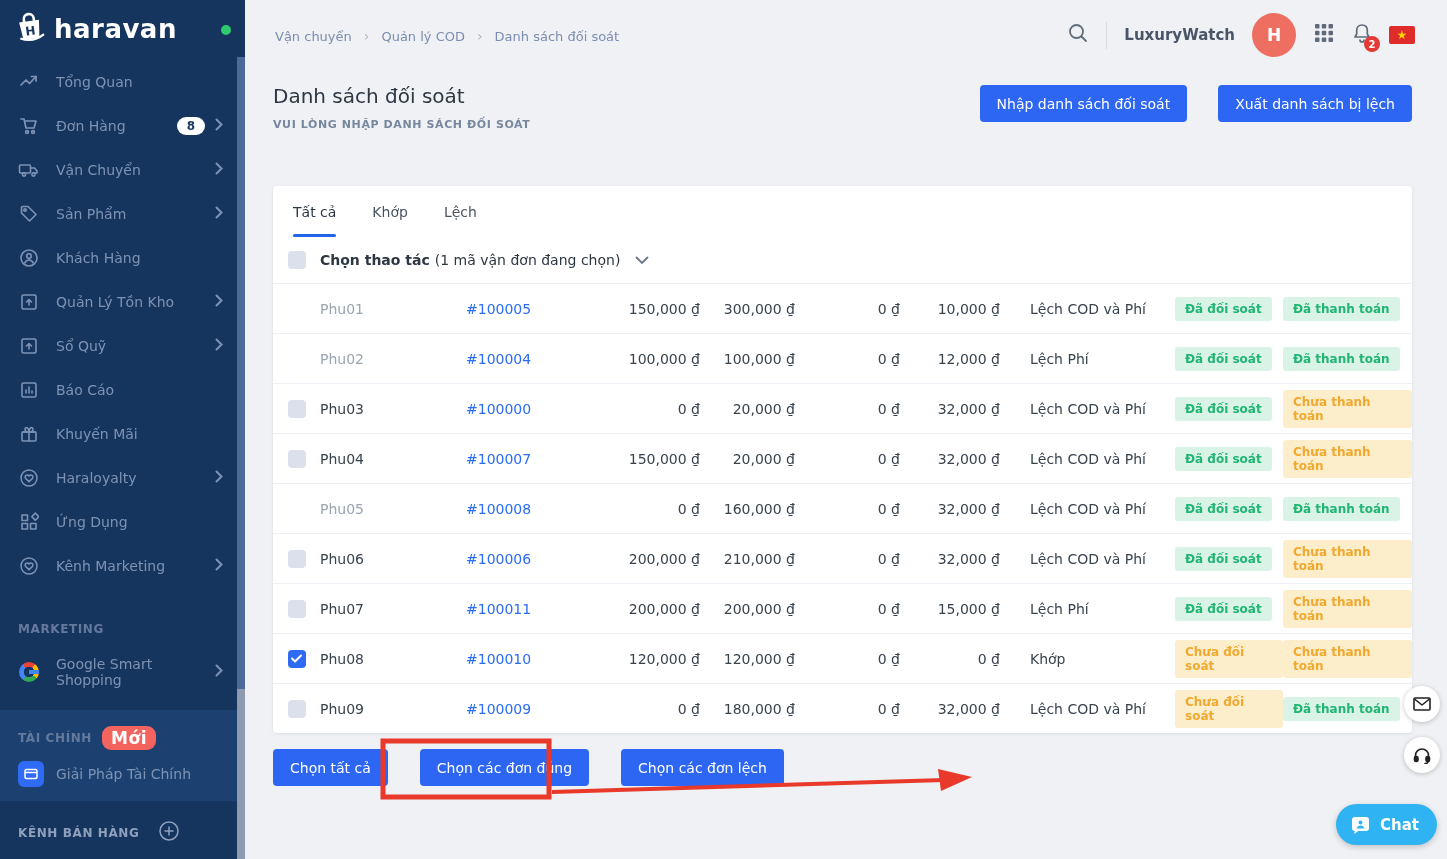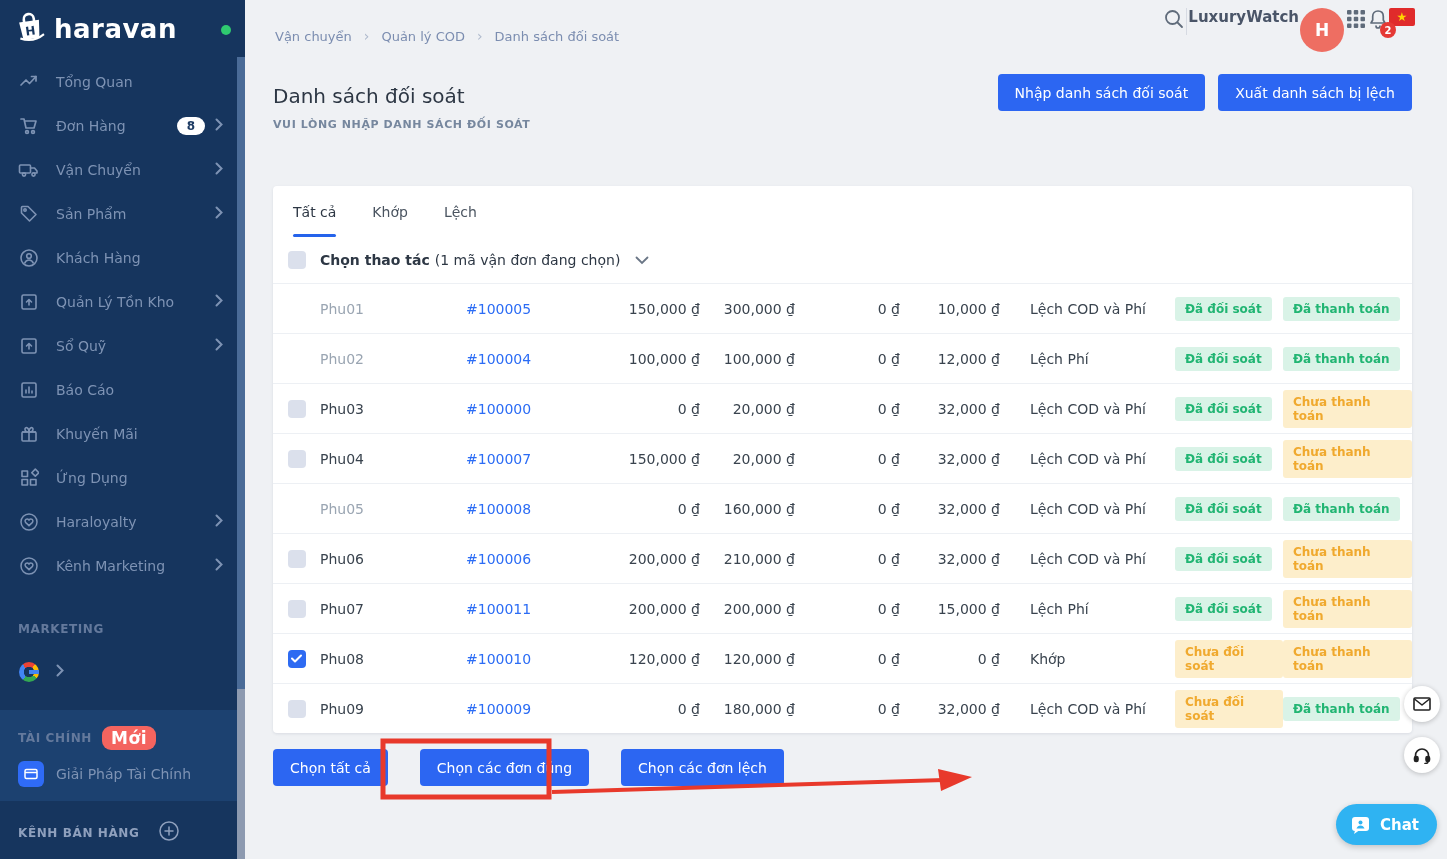--- a/index.html
+++ b/index.html
@@ -30,31 +30,31 @@
   .gicon { width:20px; height:20px; border-radius:50%; position:relative; flex:none;
            background: radial-gradient(circle at center, #16355e 0 36%, transparent 37%),
                        conic-gradient(from -40deg, #ea4335 0 22%, #fbbc05 22% 47%, #34a853 47% 72%, #4285f4 72% 100%); }
   .gicon::after { content:""; position:absolute; right:0; top:8px; width:10px; height:4px; background:#4285f4; }
 
   
   .main { position:absolute; left:245px; top:0; width:1202px; height:859px; }
   .breadcrumb { position:absolute; left:30px; top:28px; font-size:13px; color:#7b8db0; display:flex; gap:12px; align-items:center; }
   .breadcrumb .sep { color:#aeb9cc; font-size:14px; }
   .breadcrumb a { cursor:pointer; }
-  .top-icons { position:absolute; right:32px; top:8px; height:54px; display:flex; align-items:flex-start; gap:1px; }
+  .top-icons { position:absolute; right:32px; top:8px; height:54px; display:flex; align-items:center; gap:17px; }
   .vdivider { width:1px; height:27px; background:#d6dae2; }
   .store-name { font-size:15px; font-weight:bold; color:#4a5568; }
   .avatar { width:44px; height:44px; border-radius:50%; background:#ee6e62; color:#fff; font-size:17px; font-weight:bold; display:flex; align-items:center; justify-content:center; }
   .bell-wrap { position:relative; }
   .bell-badge { position:absolute; right:-8px; bottom:-4px; background:#e53935; color:#fff; font-size:10px; font-weight:bold; width:16px; height:16px; border-radius:50%; display:flex; align-items:center; justify-content:center; }
   .flag { width:26px; height:18px; background:#e02b2b; display:flex; align-items:center; justify-content:center; color:#ffd600; font-size:12px; border-radius:2px; }
 
   .page-title { position:absolute; left:28px; top:84px; font-size:20px; font-weight:500; color:#2d3744; }
   .page-sub { position:absolute; left:28px; top:118px; font-size:11px; font-weight:bold; letter-spacing:.6px; color:#76879e; }
-  .head-buttons { position:absolute; right:35px; top:74px; display:flex; gap:13px; }
+  .head-buttons { position:absolute; right:35px; top:85px; display:flex; gap:31px; }
   .btn { border:none; border-radius:4px; background:#2c66f2; color:#fff; font-size:14px; height:37px; padding:0 17px; cursor:pointer; font-family:inherit; }
   .btn.dark { background:#1a4cbe; }
 
   
   .card { position:absolute; left:28px; top:186px; width:1139px; height:547px; background:#fff; border-radius:4px; box-shadow:0 1px 3px rgba(20,40,80,.10); }
   .tabs { height:51px; display:flex; align-items:center; padding-left:20px; gap:36px; }
   .tab { font-size:14px; color:#4a5460; height:100%; display:flex; align-items:center; position:relative; cursor:pointer; }
   .tab.active { color:#2d3744; }
   .tab.active::after { content:""; position:absolute; left:0; right:0; bottom:0; height:3px; background:#2563eb; border-radius:2px; }
   .bulk-bar { height:46px; display:flex; align-items:center; }
@@ -205,60 +205,61 @@
       <span class="nicon">
           <svg width="20" height="20" viewBox="0 0 20 20" fill="none" stroke="#7e93b4" stroke-width="1.6" stroke-linejoin="round">
             <rect x="3" y="8" width="14" height="9" rx="1"></rect>
             <path d="M3 8h14M10 8v9M10 8C8 8 6 7 6 5.2 6 4 7 3.4 8 3.8c1.2.5 2 2.2 2 4.2 0-2 .8-3.7 2-4.2 1-.4 2 .2 2 1.4C14 7 12 8 10 8z"></path>
           </svg>
         </span>
       <span class="lbl">Khuyến Mãi</span>
     </div>
     <div class="nav-item">
       <span class="nicon">
+          <svg width="20" height="20" viewBox="0 0 20 20" fill="none" stroke="#7e93b4" stroke-width="1.5">
+            <circle cx="10" cy="10" r="8"></circle>
+            <path d="M10 13.6 6.8 10.6c-1-1-.9-2.5.1-3.2 1-.7 2.3-.4 3.1.6.8-1 2.1-1.3 3.1-.6 1 .7 1.1 2.2.1 3.2z"></path>
+          </svg>
+        </span>
+      <span class="lbl">Haraloyalty</span>
+      <span class="chev"><svg width="8" height="13" viewBox="0 0 8 13" fill="none" stroke="#7e93b4" stroke-width="2" stroke-linecap="round">
+            <polyline points="1.5,1.5 6.5,6.5 1.5,11.5"></polyline>
+          </svg></span>
+    </div>
+    <div class="nav-item">
+      <span class="nicon">
           <svg width="20" height="20" viewBox="0 0 20 20" fill="none" stroke="#7e93b4" stroke-width="1.6" stroke-linejoin="round">
             <rect x="3" y="3" width="5.5" height="5.5"></rect>
             <rect x="3" y="11.5" width="5.5" height="5.5"></rect>
             <rect x="11.5" y="11.5" width="5.5" height="5.5"></rect>
             <rect x="13.8" y="2.2" width="5" height="5" transform="rotate(45 16.3 4.7)"></rect>
           </svg>
         </span>
       <span class="lbl">Ứng Dụng</span>
     </div>
     <div class="nav-item">
       <span class="nicon">
           <svg width="20" height="20" viewBox="0 0 20 20" fill="none" stroke="#7e93b4" stroke-width="1.5">
             <circle cx="10" cy="10" r="8"></circle>
             <path d="M10 13.6 6.8 10.6c-1-1-.9-2.5.1-3.2 1-.7 2.3-.4 3.1.6.8-1 2.1-1.3 3.1-.6 1 .7 1.1 2.2.1 3.2z"></path>
           </svg>
         </span>
-      <span class="lbl">Haraloyalty</span>
-      <span class="chev"><svg width="8" height="13" viewBox="0 0 8 13" fill="none" stroke="#7e93b4" stroke-width="2" stroke-linecap="round">
-            <polyline points="1.5,1.5 6.5,6.5 1.5,11.5"></polyline>
-          </svg></span>
-    </div>
-    <div class="nav-item">
-      <span class="nicon">
-          <svg width="20" height="20" viewBox="0 0 20 20" fill="none" stroke="#7e93b4" stroke-width="1.5">
-            <circle cx="10" cy="10" r="8"></circle>
-            <path d="M10 13.6 6.8 10.6c-1-1-.9-2.5.1-3.2 1-.7 2.3-.4 3.1.6.8-1 2.1-1.3 3.1-.6 1 .7 1.1 2.2.1 3.2z"></path>
-          </svg>
-        </span>
       <span class="lbl">Kênh Marketing</span>
       <span class="chev"><svg width="8" height="13" viewBox="0 0 8 13" fill="none" stroke="#7e93b4" stroke-width="2" stroke-linecap="round">
             <polyline points="1.5,1.5 6.5,6.5 1.5,11.5"></polyline>
           </svg></span>
     </div>
   </nav>
 
   <div class="sec-header mk-header">MARKETING</div>
   <div class="nav-item google-item">
     <span class="nicon">
         <span class="gicon"></span>
       </span>
+    <span class="lbl">Google Smart Shopping</span>
     <span class="chev"><svg width="8" height="13" viewBox="0 0 8 13" fill="none" stroke="#7e93b4" stroke-width="2" stroke-linecap="round">
           <polyline points="1.5,1.5 6.5,6.5 1.5,11.5"></polyline>
         </svg></span>
   </div>
 
   <div class="finance-block">
     <div class="sec-header finance-header">
       <span>TÀI CHÍNH</span>
       <span class="moi-badge">Mới</span>
     </div>

